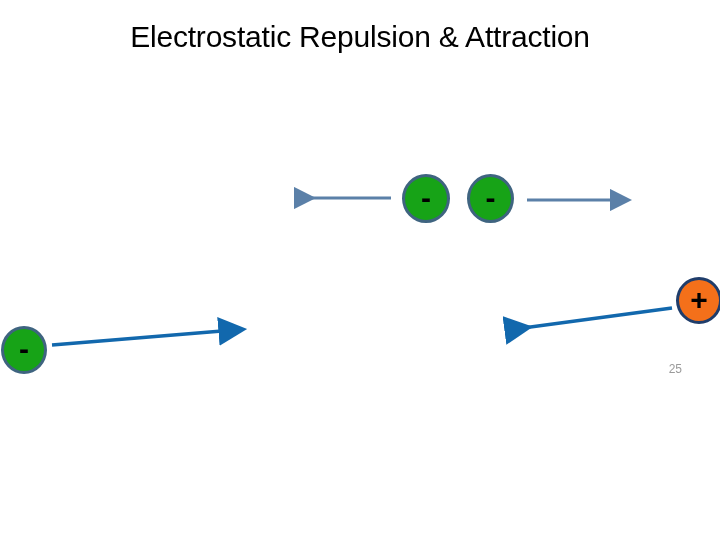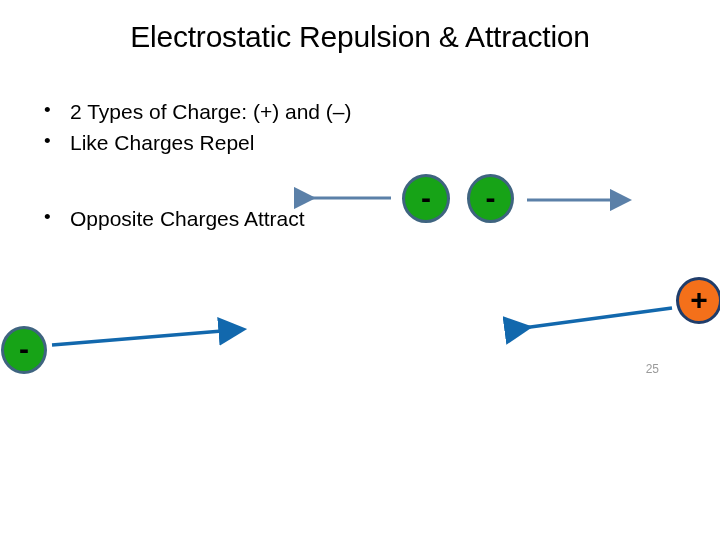--- a/index.html
+++ b/index.html
@@ -102,38 +102,33 @@
     left: 0;
     top: 0;
     width: 720px;
     height: 540px;
     pointer-events: none;
   }
 
   
   .page-number {
     position: absolute;
-    right: 61px;
+    right: 38px;
     bottom: 12px;
     font-size: 12px;
     color: #9a9a9a;
   }
 </style>
 </head>
 <body>
 
 <div class="slide">
 
   <div class="slide-title">Electrostatic Repulsion &amp; Attraction</div>
 
-  <ul class="bullet-list">
-    <li class="bullet">2 Types of Charge:  (+) and (–)</li>
-    <li class="bullet">Like Charges Repel</li>
-    <li class="bullet spaced">Opposite Charges Attract</li>
-  </ul>
 
   <svg class="arrow-layer" viewBox="0 0 720 540">
     <defs>
       <marker id="head-muted-left" markerWidth="7" markerHeight="7" refX="6" refY="3.5" orient="auto">
         <polygon points="7,0 7,7 0,3.5" fill="#5b80a8"></polygon>
       </marker>
       <marker id="head-muted-right" markerWidth="7" markerHeight="7" refX="1" refY="3.5" orient="auto">
         <polygon points="0,0 0,7 7,3.5" fill="#5b80a8"></polygon>
       </marker>
       <marker id="head-bright-right" markerWidth="8" markerHeight="8" refX="1" refY="4" orient="auto">

